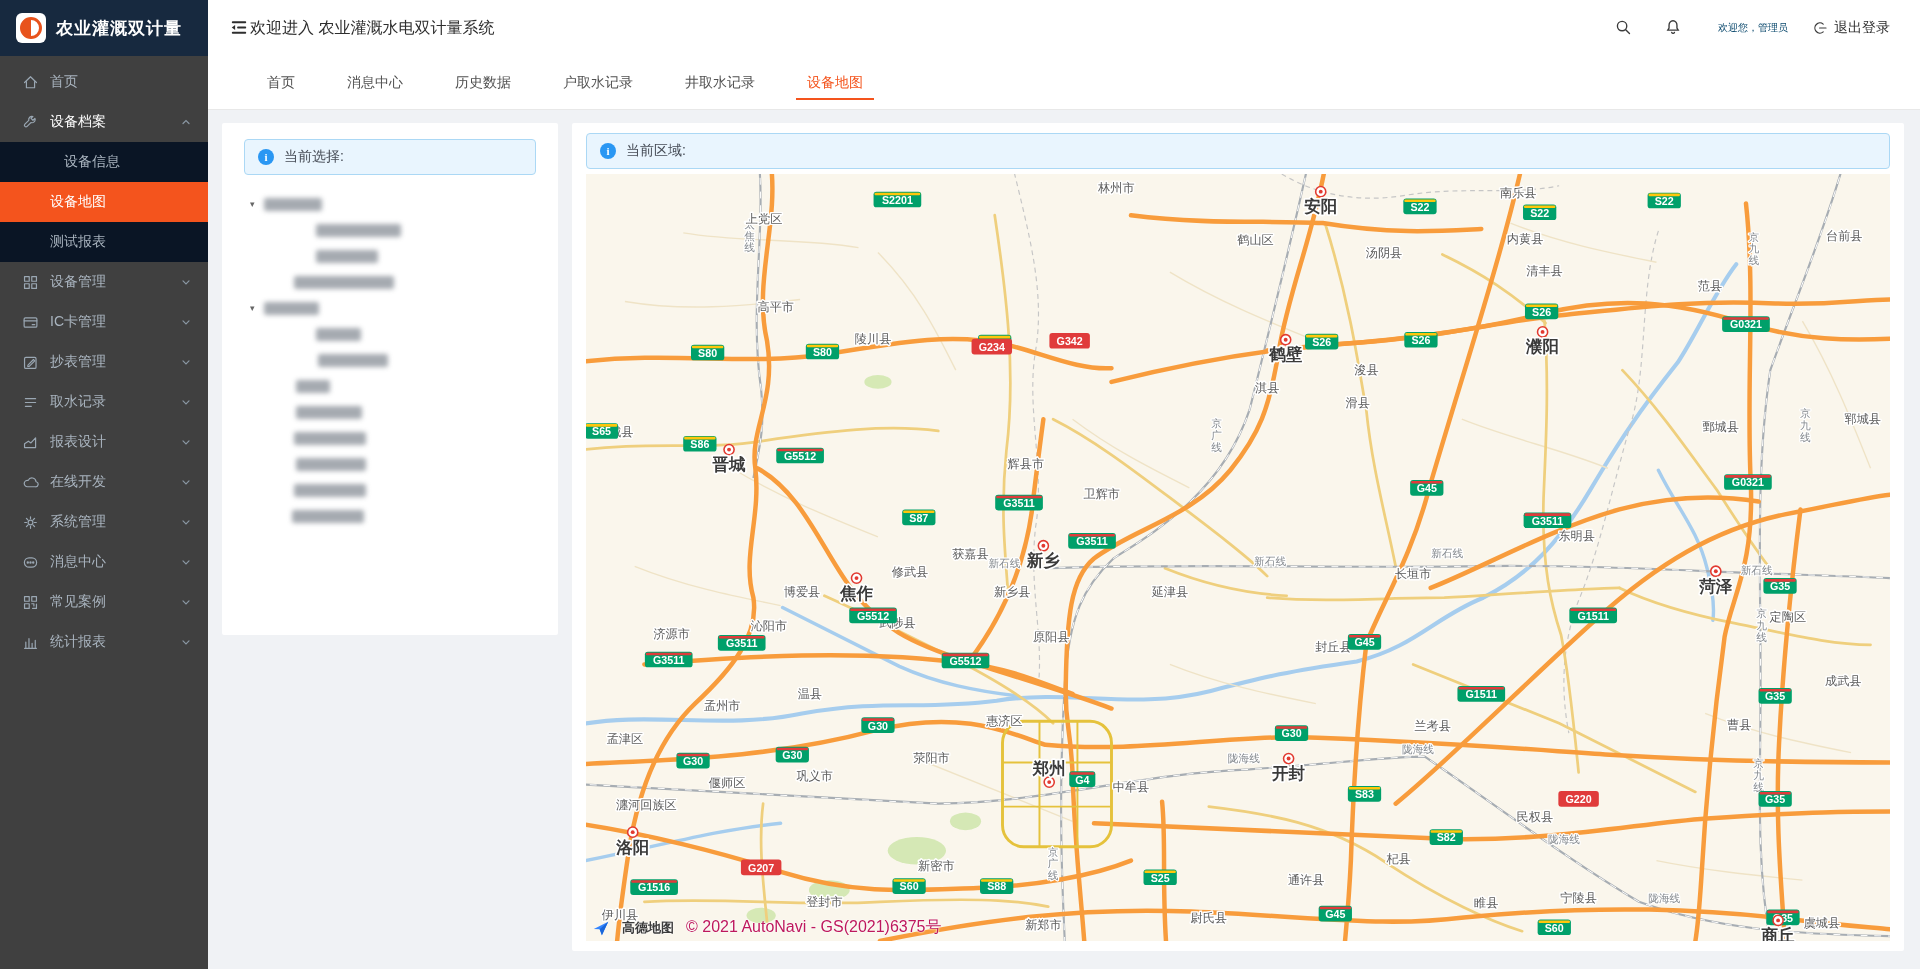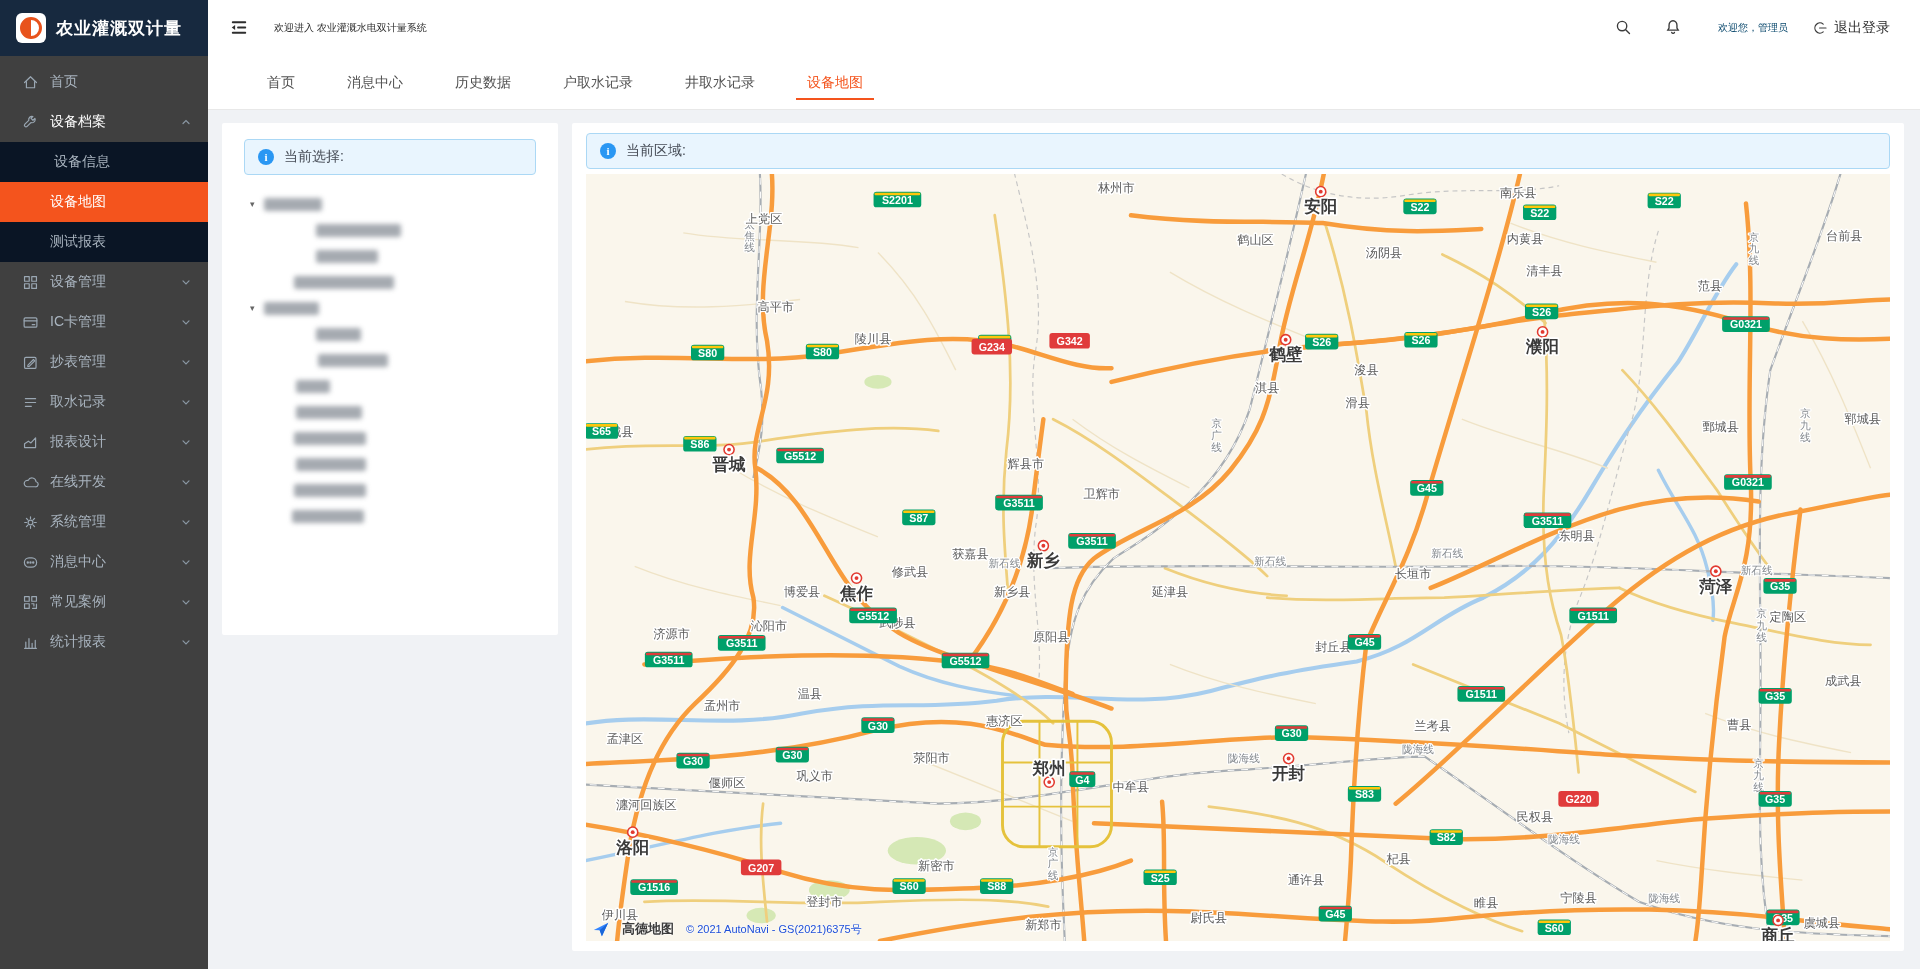--- a/index.html
+++ b/index.html
@@ -20,21 +20,21 @@
   .chev{width:12px;height:12px;display:inline-flex}
   .chev svg{width:12px;height:12px;stroke:#8a97a3;fill:none;stroke-width:1.6;stroke-linecap:round}
   .submenu{background:#0a1525}
   .submenu .menu-item{padding-left:50px}
   .submenu .menu-item.active{background:#f4541d;color:#fff}
   
   .main{flex:1;display:flex;flex-direction:column;min-width:0}
   .topbar{height:56px;background:#fff;display:flex;align-items:center;padding:0 30px 0 20px;flex-shrink:0}
   .fold-icon{width:22px;height:22px;display:flex;cursor:pointer}
   .fold-icon svg{width:21px;height:21px;stroke:#2e2e2e;fill:none;stroke-width:1.7;stroke-linecap:round}
-  .welcome{font-size:10px;color:#2e2e2e;margin-left:24px}
+  .welcome{font-size:16px;color:#2e2e2e;margin-left:0}
   .top-spacer{flex:1}
   .top-ico{width:20px;height:20px;display:flex;cursor:pointer;margin-left:30px}
   .top-ico svg{width:18px;height:18px;stroke:#3a3a3a;fill:none;stroke-width:1.5;stroke-linecap:round}
   .username{font-size:10px;color:#0c4a6e;margin-left:34px;white-space:nowrap}
   .logout{display:flex;align-items:center;gap:6px;font-size:14px;color:#2e2e2e;margin-left:24px;cursor:pointer;white-space:nowrap}
   .logout svg{width:16px;height:16px;stroke:#3a3a3a;fill:none;stroke-width:1.5;stroke-linecap:round}
   .tabbar{height:54px;background:#fff;border-bottom:1px solid #e8e8e8;display:flex;align-items:center;padding-left:56px;gap:46px;flex-shrink:0}
   .tab{font-size:14px;color:#515151;height:100%;display:flex;align-items:center;cursor:pointer;position:relative;padding:0 3px;white-space:nowrap}
   .tab.active{color:#f4541d}
   .tab.active::after{content:"";position:absolute;left:-8px;right:-8px;bottom:9px;height:2px;background:#f4541d}
@@ -45,21 +45,21 @@
   .info-dot{width:16px;height:16px;min-width:16px;border-radius:50%;background:#2a97f3;color:#fff;font-size:11px;font-weight:bold;display:flex;align-items:center;justify-content:center;font-family:"Liberation Serif",serif}
   .tree{margin-top:16px}
   .tree-row{height:26px;display:flex;align-items:center;cursor:pointer}
   .caret{font-size:9px;color:#666;width:14px;display:inline-block}
   .blob{height:13px;border-radius:2px;background:#8f959d;opacity:.8;filter:blur(2.5px)}
   .map-panel{flex:1;background:#fff;height:828px;padding:10px 14px;border-radius:2px;display:flex;flex-direction:column;min-width:0}
   .map-wrap{flex:1;margin-top:5px;position:relative;overflow:hidden;background:#faf6ec;cursor:grab}
   #map-svg{width:100%;height:100%;display:block}
   .attrib{position:absolute;left:6px;bottom:3px;display:flex;align-items:center;gap:12px}
   .amap-logo-text{font-size:13px;font-weight:bold;color:#3c3c3c;text-shadow:0 0 2px #fff,0 0 2px #fff}
-  .copy{font-size:11px;color:#1d4ed8;text-shadow:0 0 2px #fff,0 0 2px #fff}
+  .copy{font-size:16px;color:#be185d;text-shadow:0 0 2px #fff,0 0 2px #fff}
   
   text{font-family:"Liberation Sans","DejaVu Sans",sans-serif}
   .t-town{font-size:12.5px;fill:#5c5c5c;stroke:#fff;stroke-width:3px;paint-order:stroke;stroke-linejoin:round}
   .t-city{font-size:17px;font-weight:bold;fill:#3a3a3a;stroke:#fff;stroke-width:3.5px;paint-order:stroke;stroke-linejoin:round}
   .t-rail{font-size:11px;fill:#84898e;stroke:#fff;stroke-width:2.5px;paint-order:stroke;stroke-linejoin:round}
   .t-shield{font-size:11px;font-weight:bold;fill:#fff}
 </style>
 </head>
 <body>
 
@@ -88,21 +88,21 @@
         </span>
         <span class="mi-label">设备档案</span>
         <span class="chev">
           <svg viewBox="0 0 16 16">
             <path d="M4 10 L8 6 L12 10"></path>
           </svg>
         </span>
       </div>
       <div class="submenu">
         <div class="menu-item">
-          <span class="mi-label" style="margin-left: 4px;">设备信息</span>
+          <span class="mi-label" style="margin-left: 14px;">设备信息</span>
         </div>
         <div class="menu-item active">
           <span class="mi-label" style="margin-left: 0px;">设备地图</span>
         </div>
         <div class="menu-item">
           <span class="mi-label" style="margin-left: 0px;">测试报表</span>
         </div>
       </div>
       <div class="menu-item">
         <span class="menu-icon">

